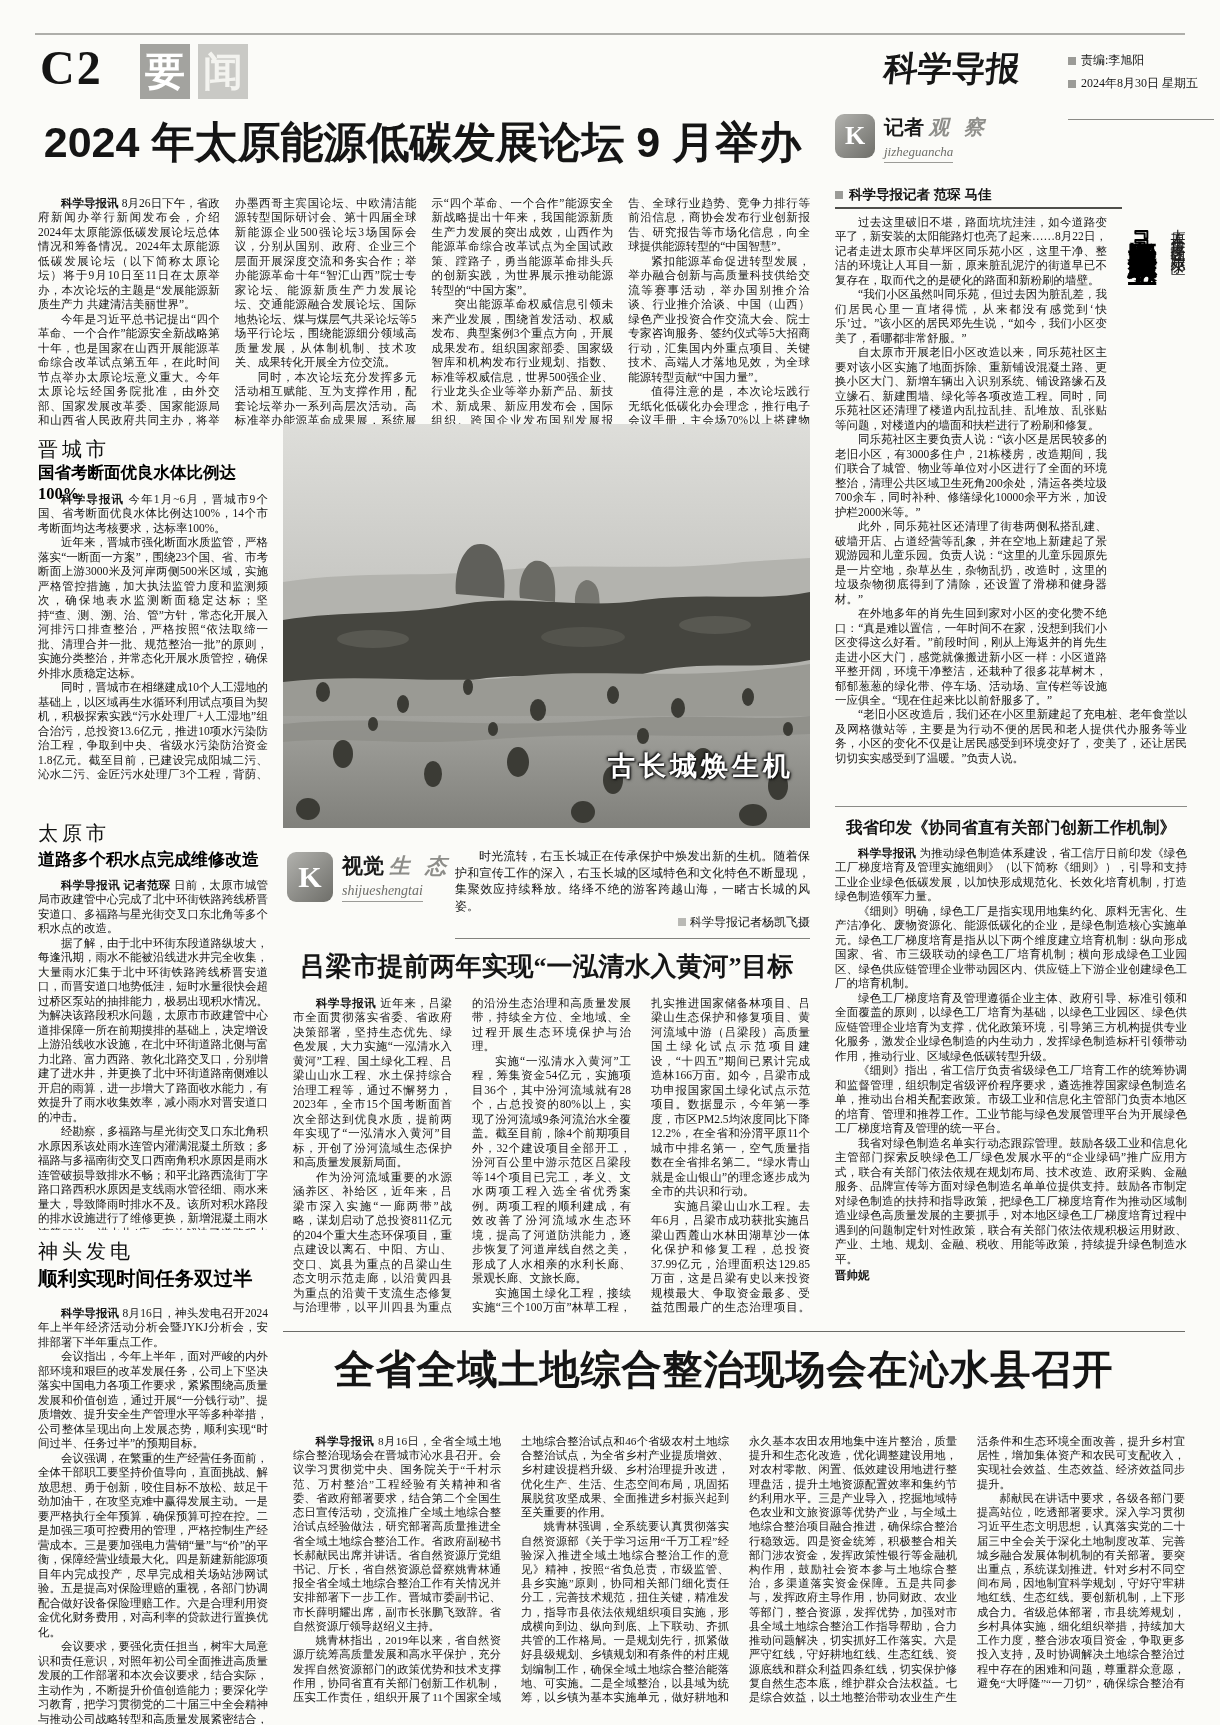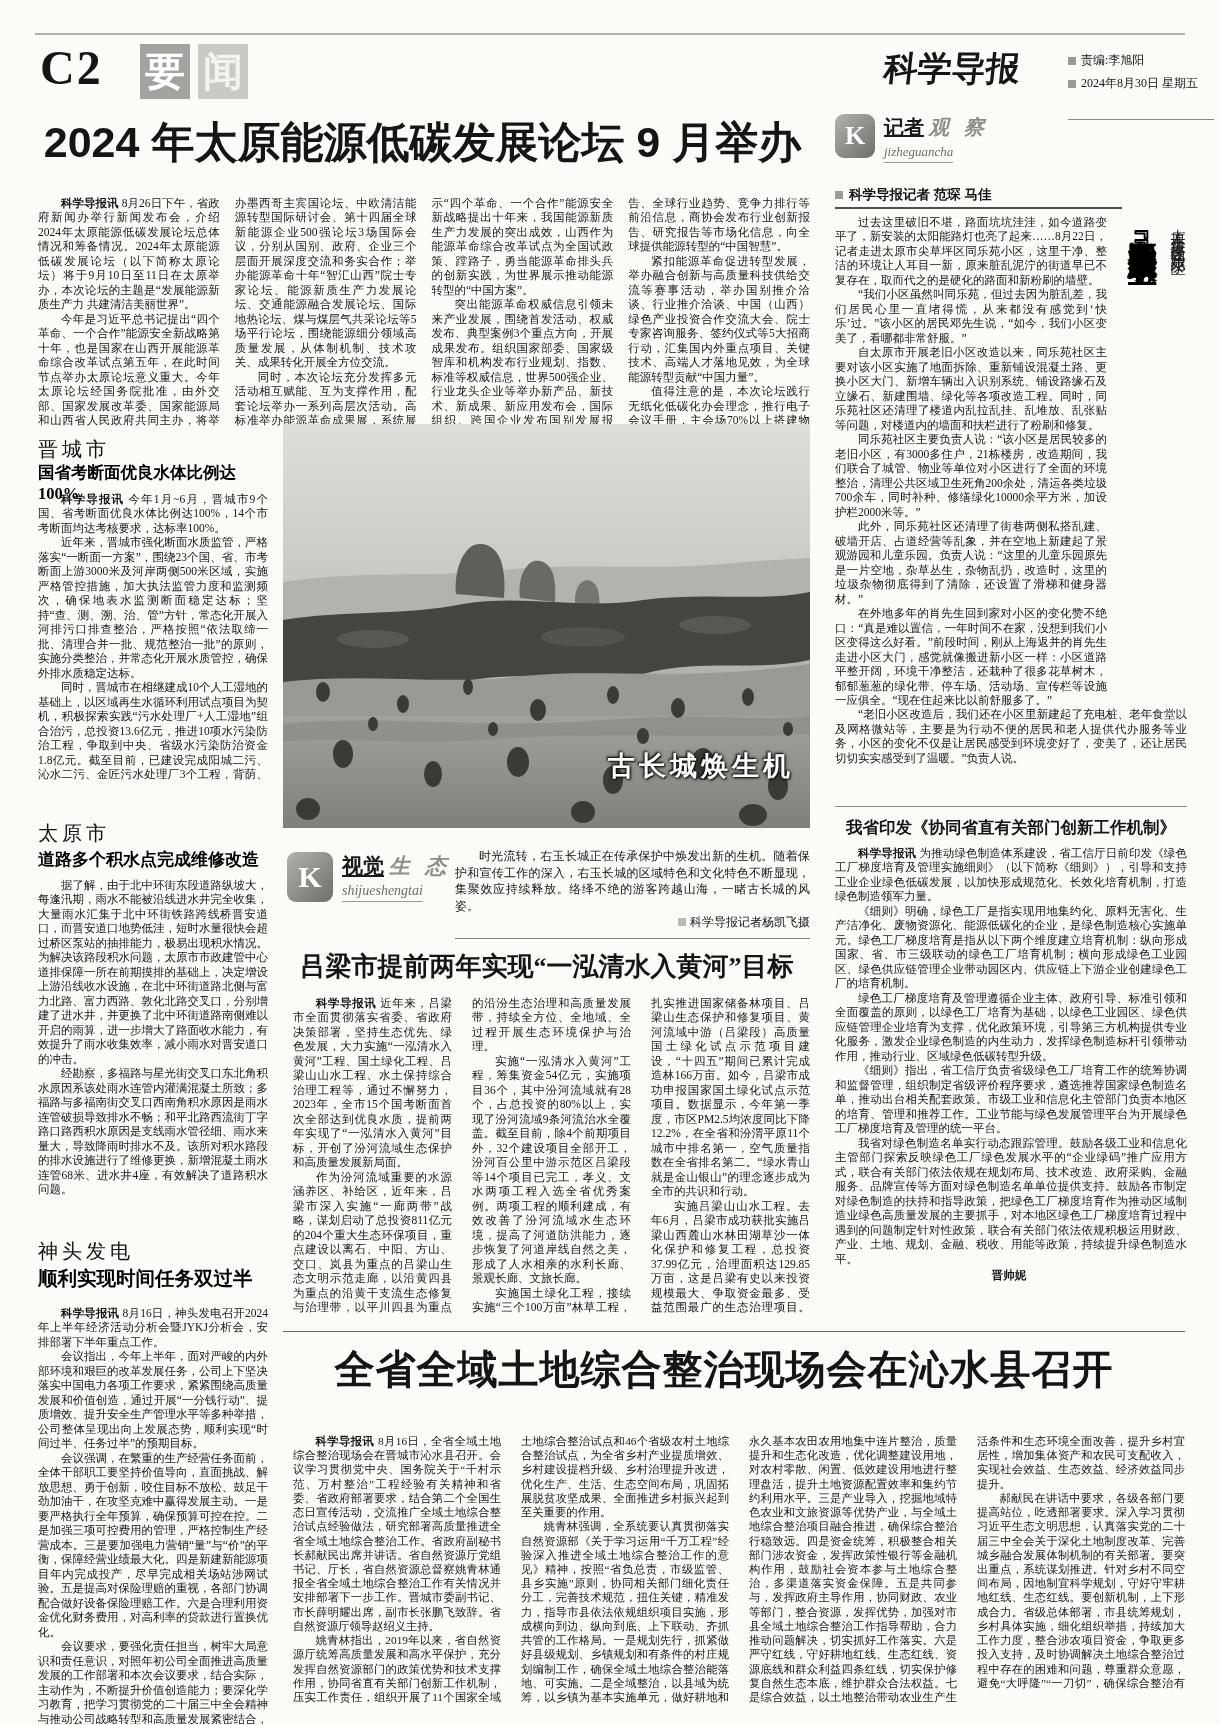--- a/index.html
+++ b/index.html
@@ -4,21 +4,21 @@
 <style>
   html,body{margin:0;padding:0;}
   body{
     width:1220px;height:1725px;position:relative;overflow:hidden;
     background:#fbfbf8;color:#151515;
     font-family:"Liberation Serif","DejaVu Serif",serif;
   }
   .abs{position:absolute;}
   p{margin:0;text-indent:2em;text-align:justify;}
   .bt{font-size:11.5px;line-height:1.26;text-align:justify;}
-  .author{text-indent:0;text-align:center;font-weight:700;font-family:"Liberation Sans","DejaVu Sans",sans-serif;padding-right:4px;margin-top:2px;}
+  .author{text-indent:0;text-align:left;font-weight:700;font-family:"Liberation Sans","DejaVu Sans",sans-serif;padding-right:4px;margin-top:2px;}
   b{font-family:"Liberation Sans","DejaVu Sans",sans-serif;font-weight:700;}
 
   
   #top-rule{left:35px;top:33px;width:1150px;height:2px;background:#aeaeaa;}
   #edition{left:40px;top:40px;font-size:48px;font-weight:700;letter-spacing:2px;}
   #badges{left:140px;top:44px;display:flex;gap:8px;}
   .badge{width:50px;height:55px;display:flex;align-items:center;justify-content:center;
          font-size:40px;font-weight:700;color:#fff;font-family:"Liberation Sans",sans-serif;}
   .b1{background:#a3a39f;}
   .b2{background:#c9c9c5;color:#f3f3ef;}
@@ -51,21 +51,21 @@
   #photo svg{display:block;}
   #photo-overlay{position:absolute;right:16px;bottom:44px;font-size:27px;font-weight:700;color:#fff;
       letter-spacing:4px;font-family:"Liberation Sans",sans-serif;
       text-shadow:0 0 4px #1a1a1a,1px 1px 2px #000,-1px -1px 2px #000;}
 
   
   .klogo{display:flex;gap:9px;align-items:flex-start;}
   .kbox{background:linear-gradient(135deg,#b2b2ae,#6e6e69);border-radius:9px;color:#fff;
         display:flex;align-items:center;justify-content:center;font-weight:700;}
   .kcn{white-space:nowrap;}
-  .kc1{font-family:"Liberation Sans",sans-serif;font-weight:700;color:#1a1a1a;text-decoration:underline;}
+  .kc1{font-family:"Liberation Sans",sans-serif;font-weight:700;color:#1a1a1a;}
   .kc2{font-style:italic;font-weight:700;color:#8d8d89;letter-spacing:5px;margin-left:5px;}
   .kpy{font-style:italic;color:#6e6e69;border-bottom:1px solid #9b9b97;padding-bottom:2px;margin-top:3px;display:inline-block;}
   #cap-logo{left:287px;top:852px;}
   #cap-logo .kbox{width:46px;height:50px;font-size:30px;}
   #cap-logo .kc1,#cap-logo .kc2{font-size:21px;}
   #cap-logo .kpy{font-size:14px;}
   #caption{left:455px;top:848px;width:355px;height:64px;font-size:12px;line-height:1.38;overflow:hidden;}
   #cap-attr{left:455px;top:914px;width:355px;text-align:right;font-size:12px;}
   #cap-attr .sq{margin-right:4px;position:relative;top:0px;}
   #cap-rule{left:455px;top:938px;width:355px;height:1px;background:#81817d;}
@@ -143,20 +143,21 @@
       <p>近年来，晋城市强化断面水质监管，严格落实“一断面一方案”，围绕23个国、省、市考断面上游3000米及河岸两侧500米区域，实施严格管控措施，加大执法监管力度和监测频次，确保地表水监测断面稳定达标；坚持“查、测、溯、治、管”方针，常态化开展入河排污口排查整治，严格按照“依法取缔一批、清理合并一批、规范整治一批”的原则，实施分类整治，并常态化开展水质管控，确保外排水质稳定达标。</p>
       <p>同时，晋城市在相继建成10个人工湿地的基础上，以区域再生水循环利用试点项目为契机，积极探索实践“污水处理厂+人工湿地”组合治污，总投资13.6亿元，推进10项水污染防治工程，争取到中央、省级水污染防治资金1.8亿元。截至目前，已建设完成阳城二污、沁水二污、金匠污水处理厂3个工程，背荫、申匠河2个湿地，开工建设了高平下庄、阳城获泽河、沁水县河3处人工湿地，五门河湿地和再生水管网正在办理前期手续。</p>
     </div>
 
 </div>
 
 <div class="abs kicker" id="a2-kicker">太原市</div>
 <div class="abs lr-title" id="a2-title">道路多个积水点完成维修改造</div>
 <div class="abs bt" id="a2-body">
   <div>
+      <p><b>科学导报讯 记者范琛 </b>日前，太原市城管局市政建管中心完成了北中环街铁路跨线桥晋安道口、多福路与星光街交叉口东北角等多个积水点的改造。</p>
       <p>据了解，由于北中环街东段道路纵坡大，每逢汛期，雨水不能被沿线进水井完全收集，大量雨水汇集于北中环街铁路跨线桥晋安道口，而晋安道口地势低洼，短时水量很快会超过桥区泵站的抽排能力，极易出现积水情况。为解决该路段积水问题，太原市市政建管中心道排保障一所在前期摸排的基础上，决定增设上游沿线收水设施，在北中环街道路北侧与富力北路、富力西路、敦化北路交叉口，分别增建了进水井，并更换了北中环街道路南侧难以开启的雨算，进一步增大了路面收水能力，有效提升了雨水收集效率，减小雨水对晋安道口的冲击。</p>
       <p>经勘察，多福路与星光街交叉口东北角积水原因系该处雨水连管内灌满混凝土所致；多福路与多福南街交叉口西南角积水原因是雨水连管破损导致排水不畅；和平北路西流街丁字路口路西积水原因是支线雨水管径细、雨水来量大，导致降雨时排水不及。该所对积水路段的排水设施进行了维修更换，新增混凝土雨水连管68米、进水井4座，有效解决了道路积水问题。</p>
     </div>
 </div>
 
 <div class="abs kicker" id="a3-kicker">神头发电</div>
 <div class="abs lr-title" id="a3-title">顺利实现时间任务双过半</div>
 <div class="abs bt" id="a3-body">
   <div>
       <p><b>科学导报讯 </b>8月16日，神头发电召开2024年上半年经济活动分析会暨JYKJ分析会，安排部署下半年重点工作。</p>

